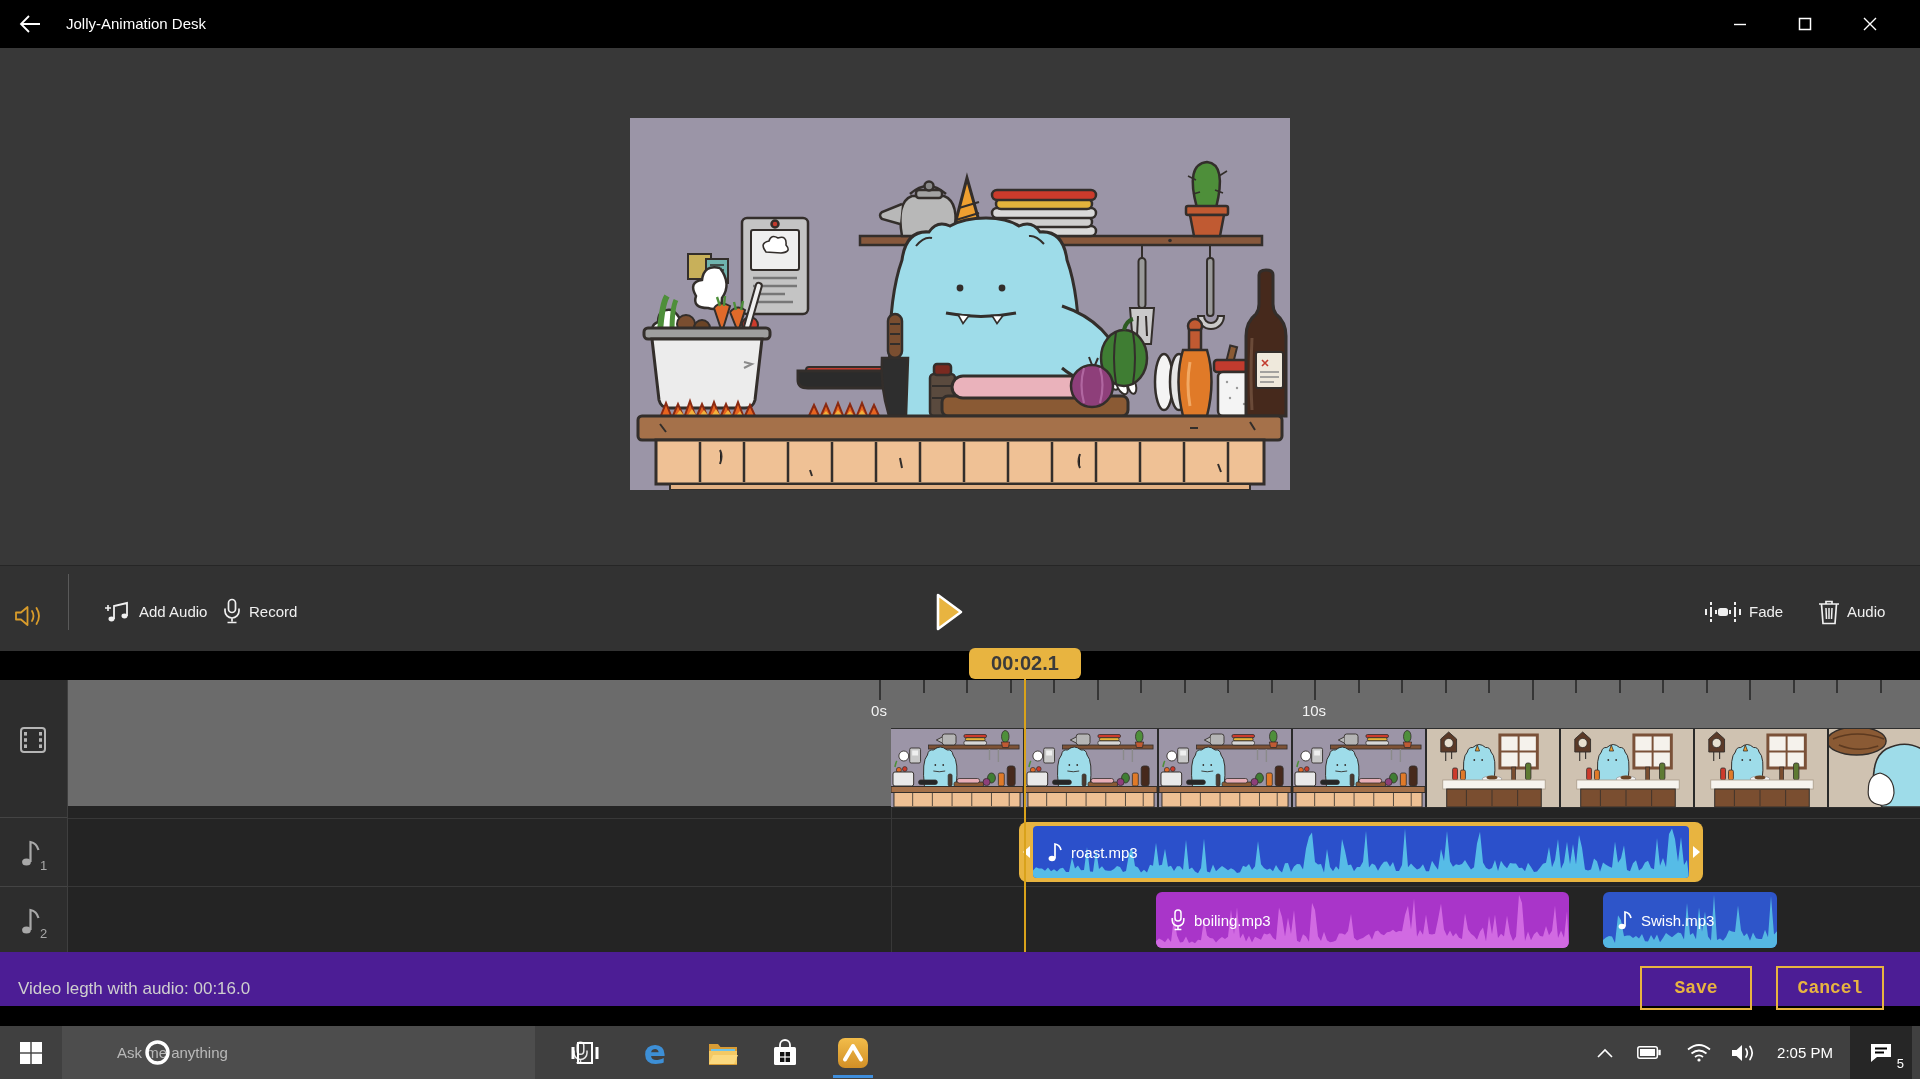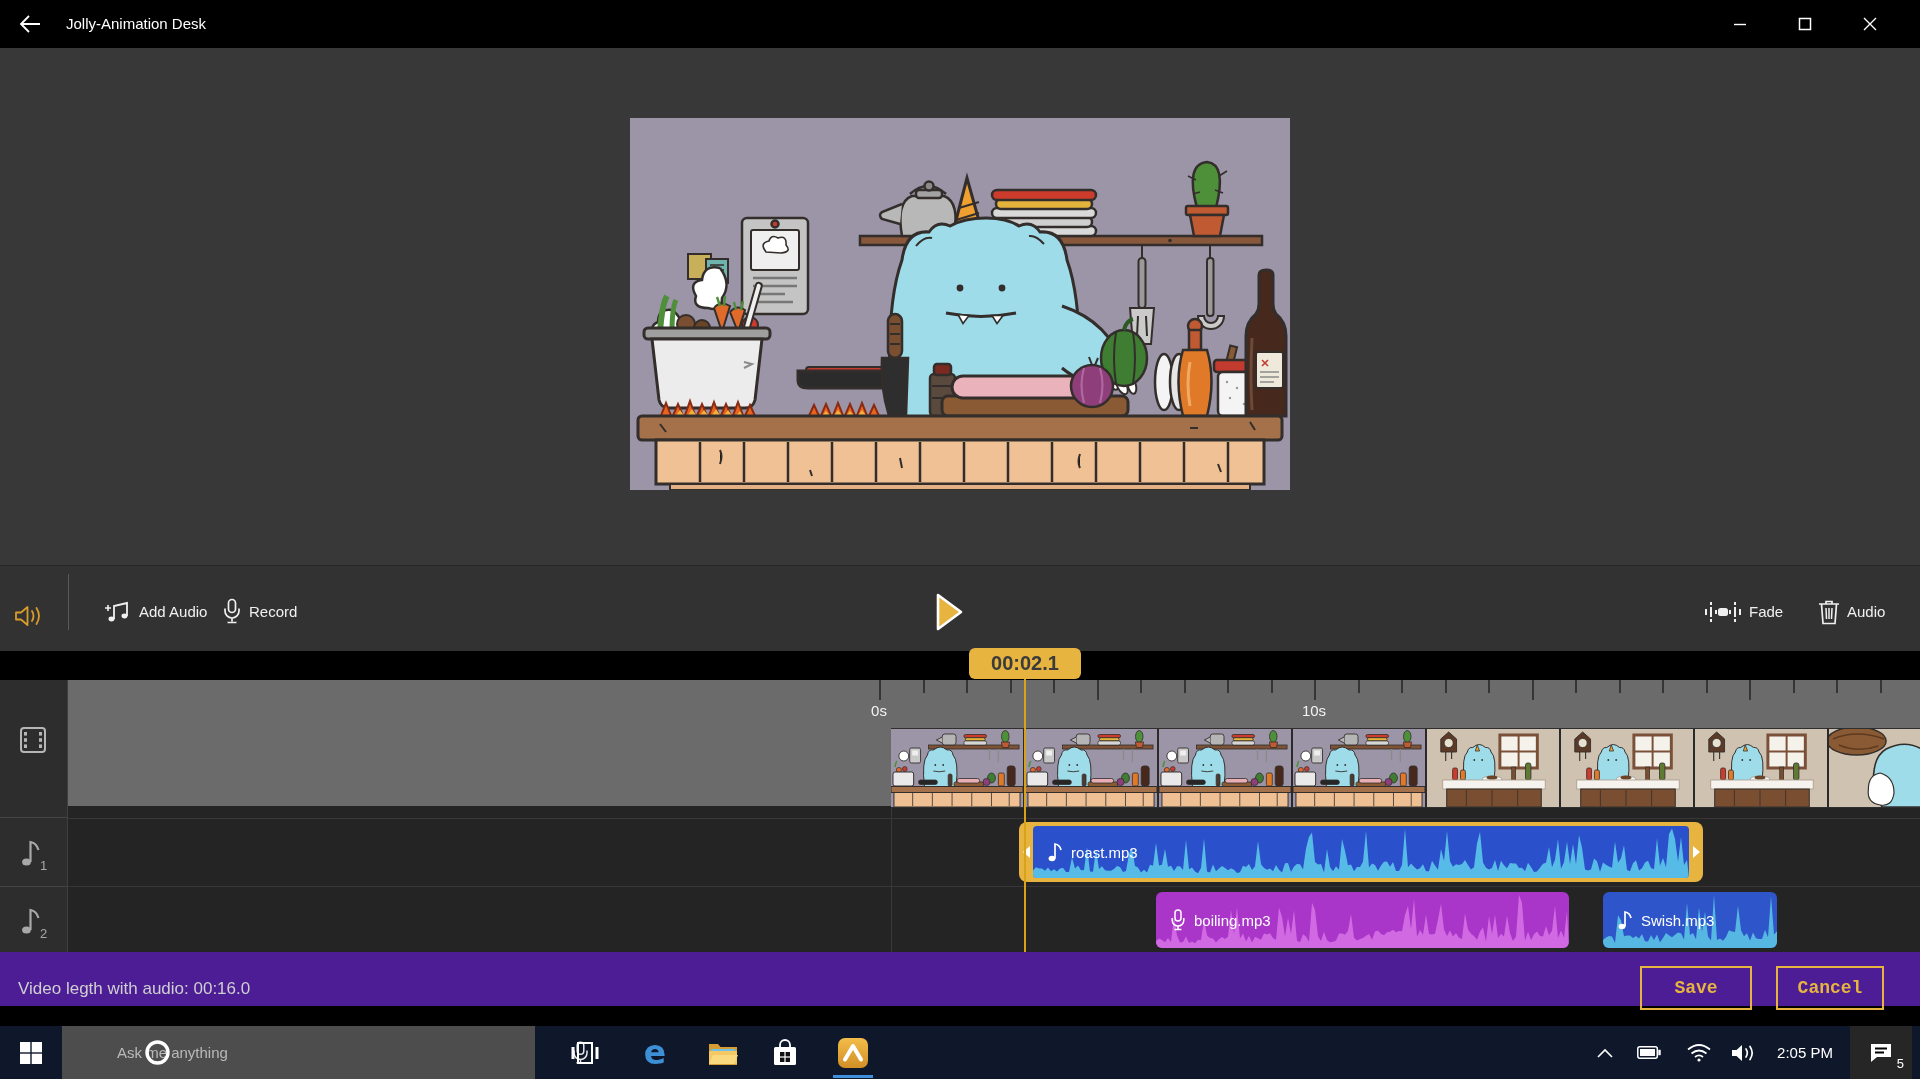--- a/index.html
+++ b/index.html
@@ -72,21 +72,21 @@
 
   #playhead{position:absolute;width:2px;background:#d9a21b;z-index:25;}
 
   
   #statusbar{top:952px;height:54px;background:#4c1d95;}
   #status-msg{position:absolute;left:18px;top:0;height:74px;line-height:74px;font-size:17px;color:#cfcfcf;}
   .gold-btn{position:absolute;top:14px;height:44px;background:transparent;border:2px solid #e8b440;
             color:#e8b440;font-size:18px;font-weight:600;font-family:Liberation Mono, monospace;cursor:pointer;}
 
   
-  #taskbar{top:1026px;height:53px;background:#0f172a;z-index:10;}
+  #taskbar{top:1026px;height:53px;background:#404040;z-index:10;}
   .tk-btn{position:absolute;top:0;height:53px;background:none;border:none;cursor:pointer;
           display:flex;align-items:center;justify-content:center;}
   #search-box{position:absolute;left:62px;top:0;width:473px;height:53px;background:#4d4d4d;
               display:flex;align-items:center;cursor:text;}
   #search-text{margin-left:55px;font-size:15px;color:#b9b9b9;flex:1;}
   #edge-glyph{font-size:33px;font-weight:700;color:#3d8fd6;font-family:"DejaVu Sans",sans-serif;line-height:1;}
   #app-underline{position:absolute;left:833px;top:49px;width:40px;height:3px;background:#3f8fdd;}
   #tray-clock{position:absolute;left:1766px;top:0;width:78px;height:53px;line-height:53px;
               text-align:center;font-size:15px;color:#fff;cursor:default;}
   #action-center{background:#262626;}

